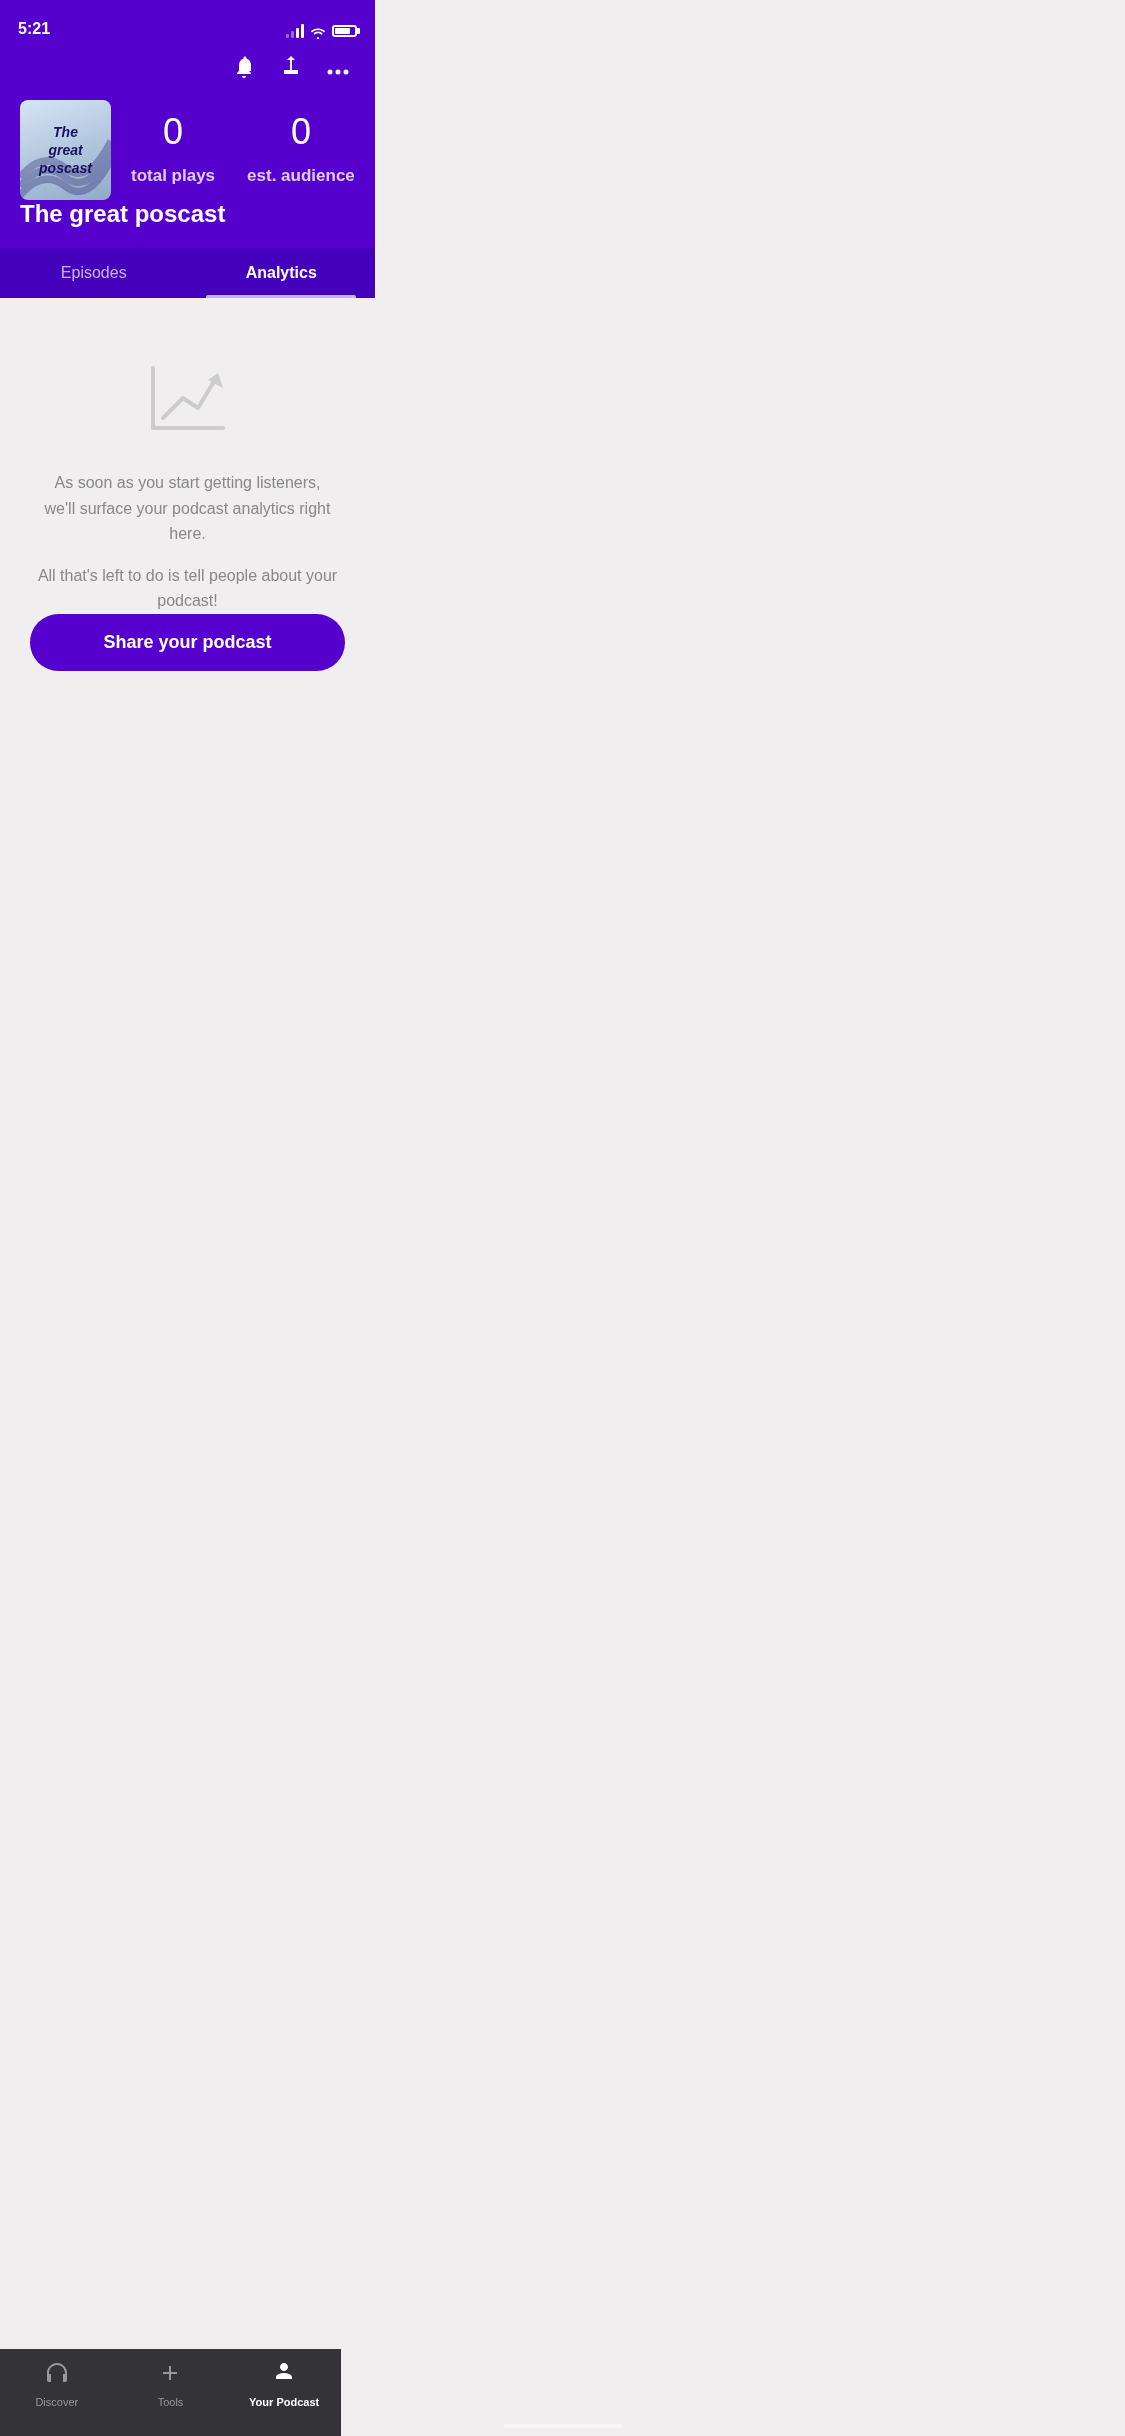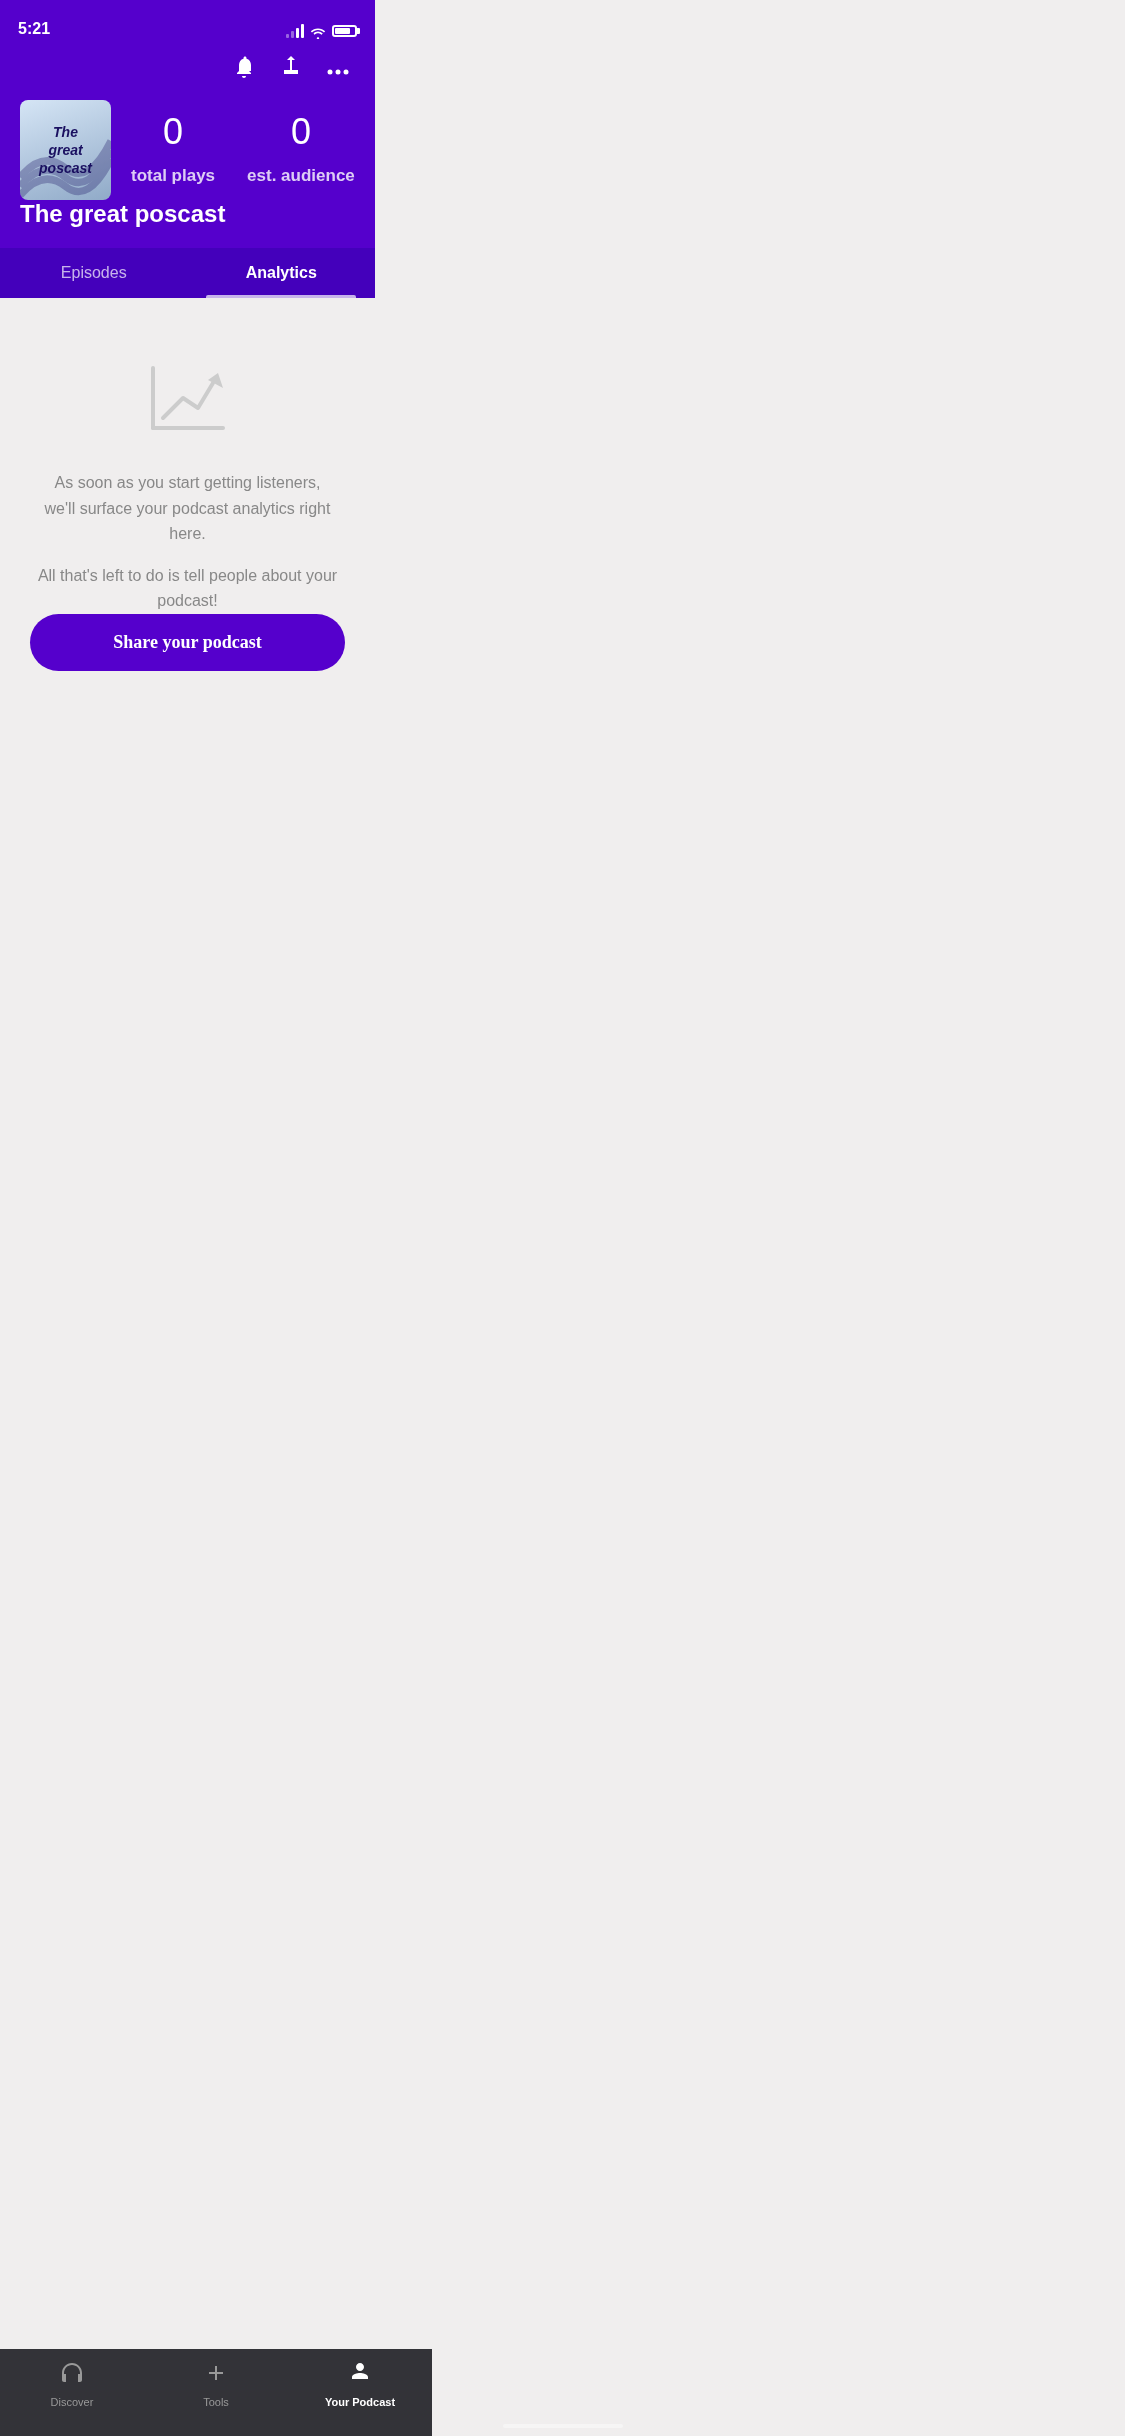--- a/index.html
+++ b/index.html
@@ -250,33 +250,32 @@
       color: white;
       border: none;
       border-radius: 50px;
       padding: 18px 0;
       width: 100%;
       max-width: 320px;
       font-size: 18px;
       font-weight: 600;
       cursor: pointer;
       text-align: center;
-      font-family: Liberation Serif, serif;
     }
 
     
     .bottom-nav {
       background: #333338;
       display: flex;
       justify-content: space-around;
       align-items: flex-start;
       padding: 12px 0 28px;
       position: fixed;
       bottom: 0;
-      width: 432px;
+      width: 341px;
     }
     .nav-item {
       display: flex;
       flex-direction: column;
       align-items: center;
       gap: 5px;
       cursor: pointer;
       min-width: 80px;
     }
     .nav-icon {

